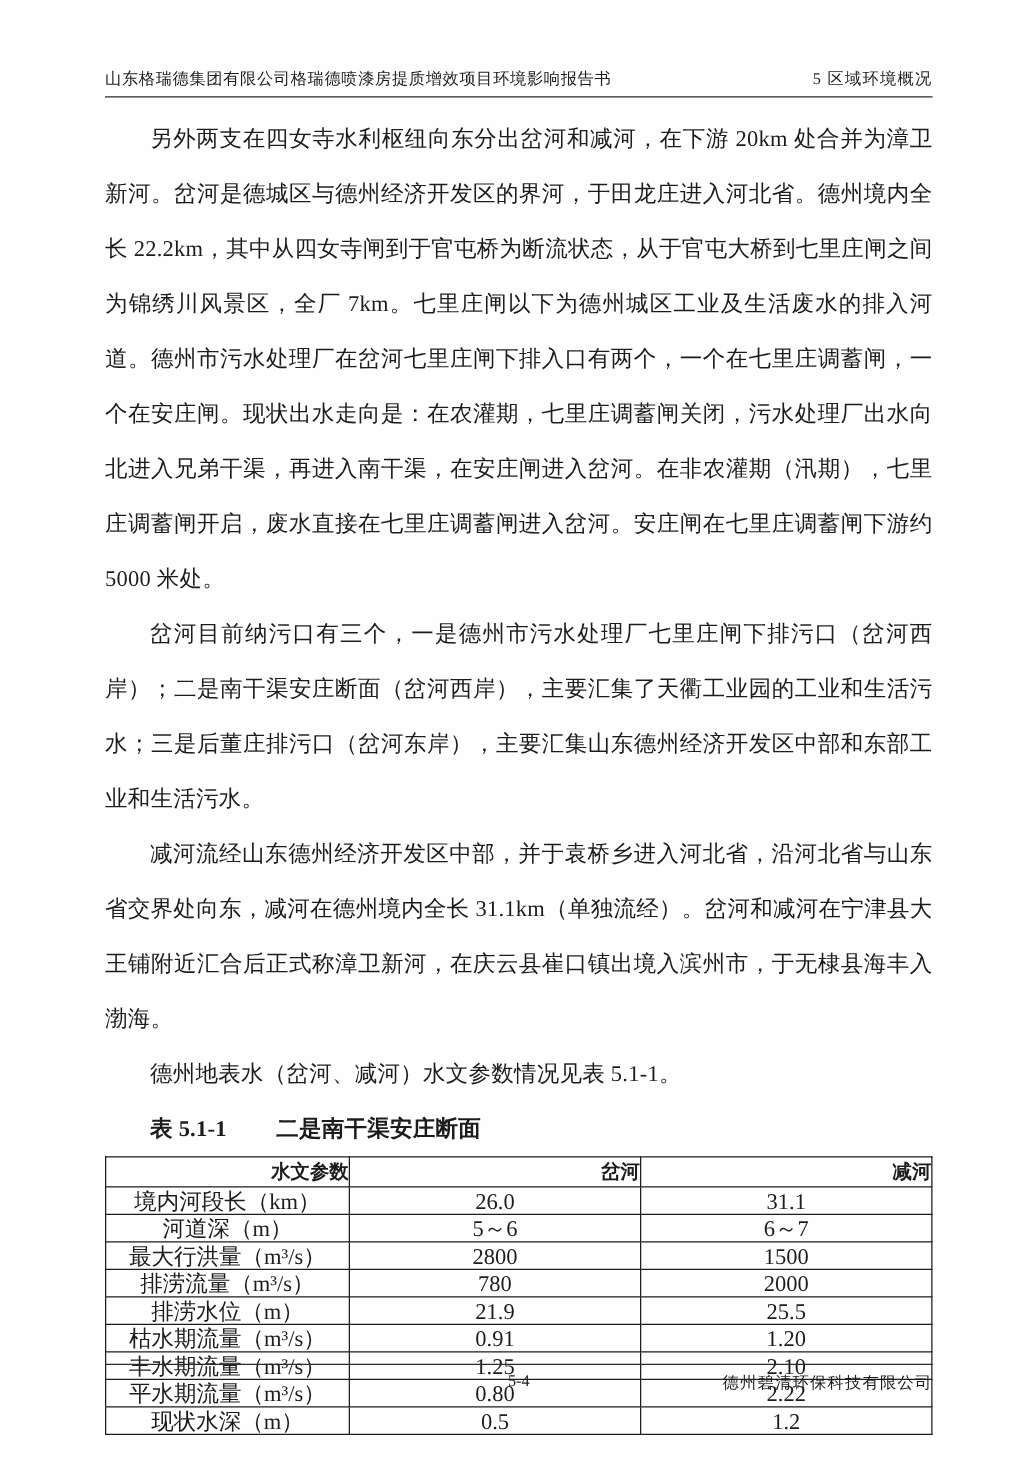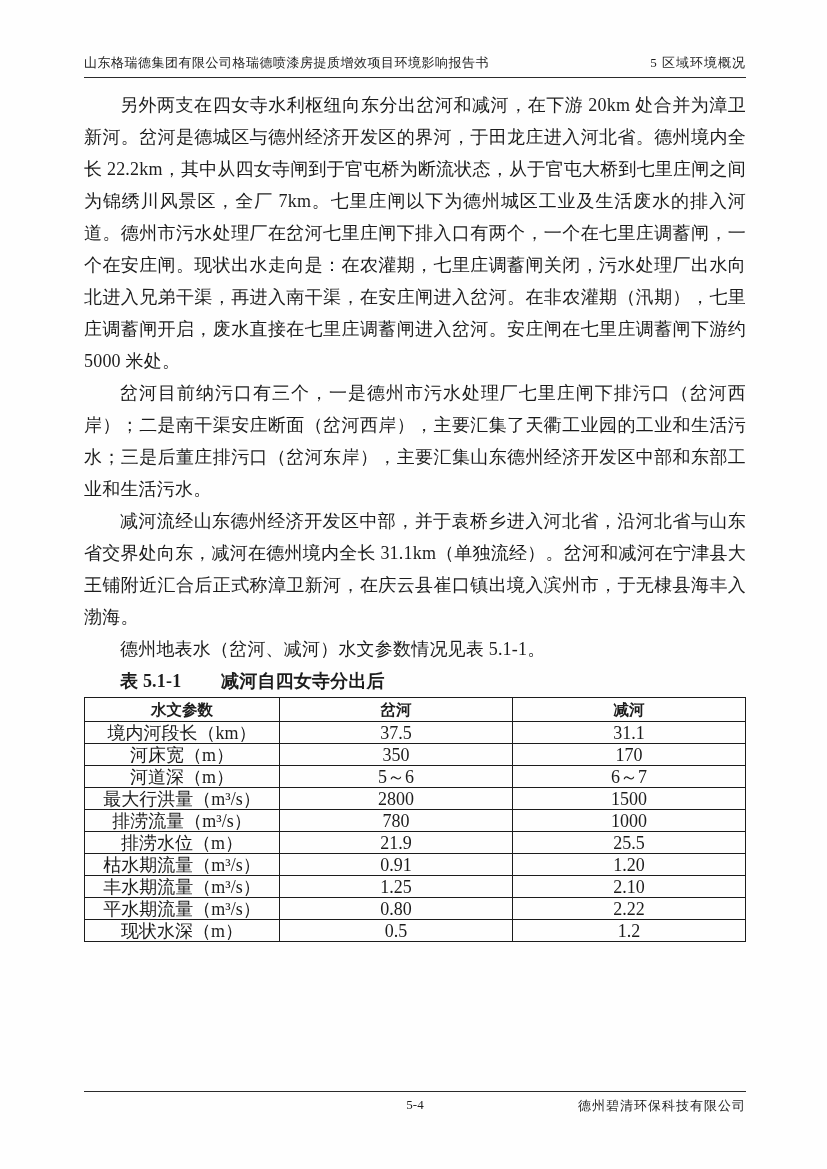--- a/index.html
+++ b/index.html
@@ -37,21 +37,21 @@
   
   .body-text {
     position: absolute;
     top: 89px;
     left: 84px;
     width: 662px;
   }
   .body-text p {
     margin: 0;
     font-size: 18px;
-    line-height: 32px;
+    line-height: 44px;
     text-align: justify;
     text-indent: 2em;
     letter-spacing: 0.2px;
   }
 
   
   .table-caption {
     margin: 9px 0 8px 0;
     text-align: center;
     font-size: 17px;
@@ -74,20 +74,21 @@
     padding: 0;
     height: 21px;
     line-height: 20px;
     overflow: hidden;
     white-space: nowrap;
   }
   table.hydro th {
     font-weight: bold;
     height: 23px;
     font-size: 15.5px;
+    text-align: right;
   }
 
   
   .page-footer {
     position: absolute;
     top: 1091px;
     left: 84px;
     width: 662px;
     border-top: 1.5px solid #2b2b2b;
     padding-top: 5px;
@@ -115,60 +116,55 @@
     <span class="hdr-left">山东格瑞德集团有限公司格瑞德喷漆房提质增效项目环境影响报告书</span>
     <span class="hdr-right">5 区域环境概况</span>
   </div>
 
   <div class="body-text">
     <p>另外两支在四女寺水利枢纽向东分出岔河和减河，在下游 20km 处合并为漳卫新河。岔河是德城区与德州经济开发区的界河，于田龙庄进入河北省。德州境内全长 22.2km，其中从四女寺闸到于官屯桥为断流状态，从于官屯大桥到七里庄闸之间为锦绣川风景区，全厂 7km。七里庄闸以下为德州城区工业及生活废水的排入河道。德州市污水处理厂在岔河七里庄闸下排入口有两个，一个在七里庄调蓄闸，一个在安庄闸。现状出水走向是：在农灌期，七里庄调蓄闸关闭，污水处理厂出水向北进入兄弟干渠，再进入南干渠，在安庄闸进入岔河。在非农灌期（汛期），七里庄调蓄闸开启，废水直接在七里庄调蓄闸进入岔河。安庄闸在七里庄调蓄闸下游约 5000 米处。</p>
     <p>岔河目前纳污口有三个，一是德州市污水处理厂七里庄闸下排污口（岔河西岸）；二是南干渠安庄断面（岔河西岸），主要汇集了天衢工业园的工业和生活污水；三是后董庄排污口（岔河东岸），主要汇集山东德州经济开发区中部和东部工业和生活污水。</p>
     <p>减河流经山东德州经济开发区中部，并于袁桥乡进入河北省，沿河北省与山东省交界处向东，减河在德州境内全长 31.1km（单独流经）。岔河和减河在宁津县大王铺附近汇合后正式称漳卫新河，在庆云县崔口镇出境入滨州市，于无棣县海丰入渤海。</p>
     <p>德州地表水（岔河、减河）水文参数情况见表 5.1-1。</p>
 
-    <p class="table-caption"><span>表 5.1-1</span><span class="cap-gap"></span><span>减河自四女寺分出后</span></p>
+    <p class="table-caption"><span>表 5.1-1</span><span class="cap-gap"></span><span>二是南干渠安庄断面</span></p>
 
     <table class="hydro">
       <colgroup>
         <col style="width:29.5%">
         <col style="width:35.25%">
         <col style="width:35.25%">
       </colgroup>
       <thead>
         <tr>
           <th>水文参数</th>
           <th>岔河</th>
           <th>减河</th>
         </tr>
       </thead>
       <tbody>
           <tr>
             <td>境内河段长（km）</td>
-            <td>37.5</td>
+            <td>26.0</td>
             <td>31.1</td>
-          </tr>
-          <tr>
-            <td>河床宽（m）</td>
-            <td>350</td>
-            <td>170</td>
           </tr>
           <tr>
             <td>河道深（m）</td>
             <td>5～6</td>
             <td>6～7</td>
           </tr>
           <tr>
             <td>最大行洪量（m³/s）</td>
             <td>2800</td>
             <td>1500</td>
           </tr>
           <tr>
             <td>排涝流量（m³/s）</td>
             <td>780</td>
-            <td>1000</td>
+            <td>2000</td>
           </tr>
           <tr>
             <td>排涝水位（m）</td>
             <td>21.9</td>
             <td>25.5</td>
           </tr>
           <tr>
             <td>枯水期流量（m³/s）</td>
             <td>0.91</td>
             <td>1.20</td>

